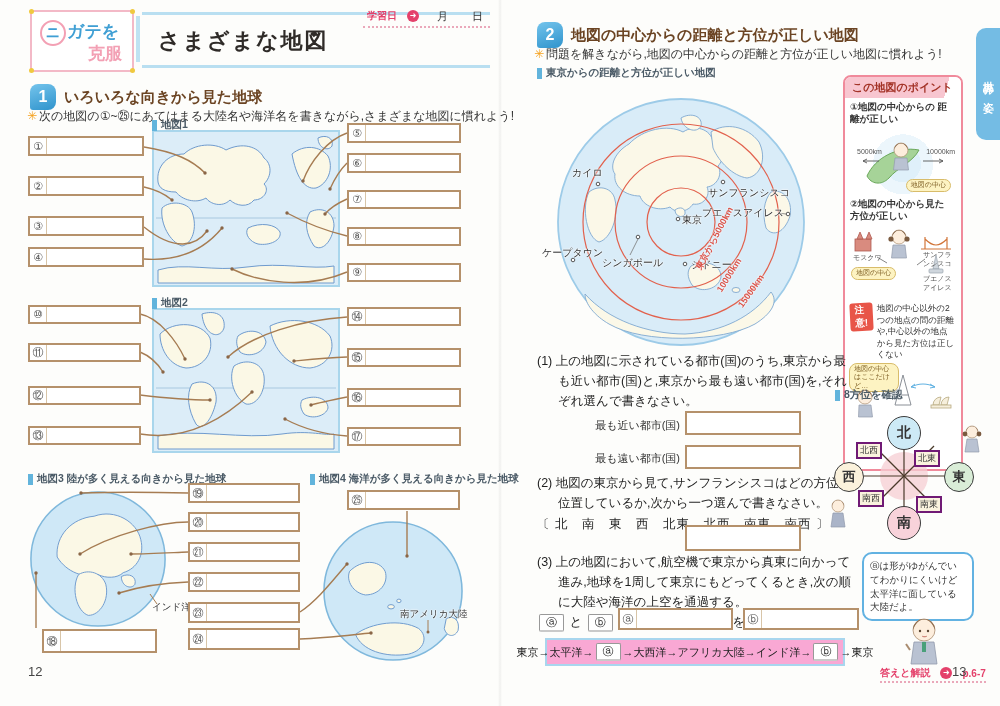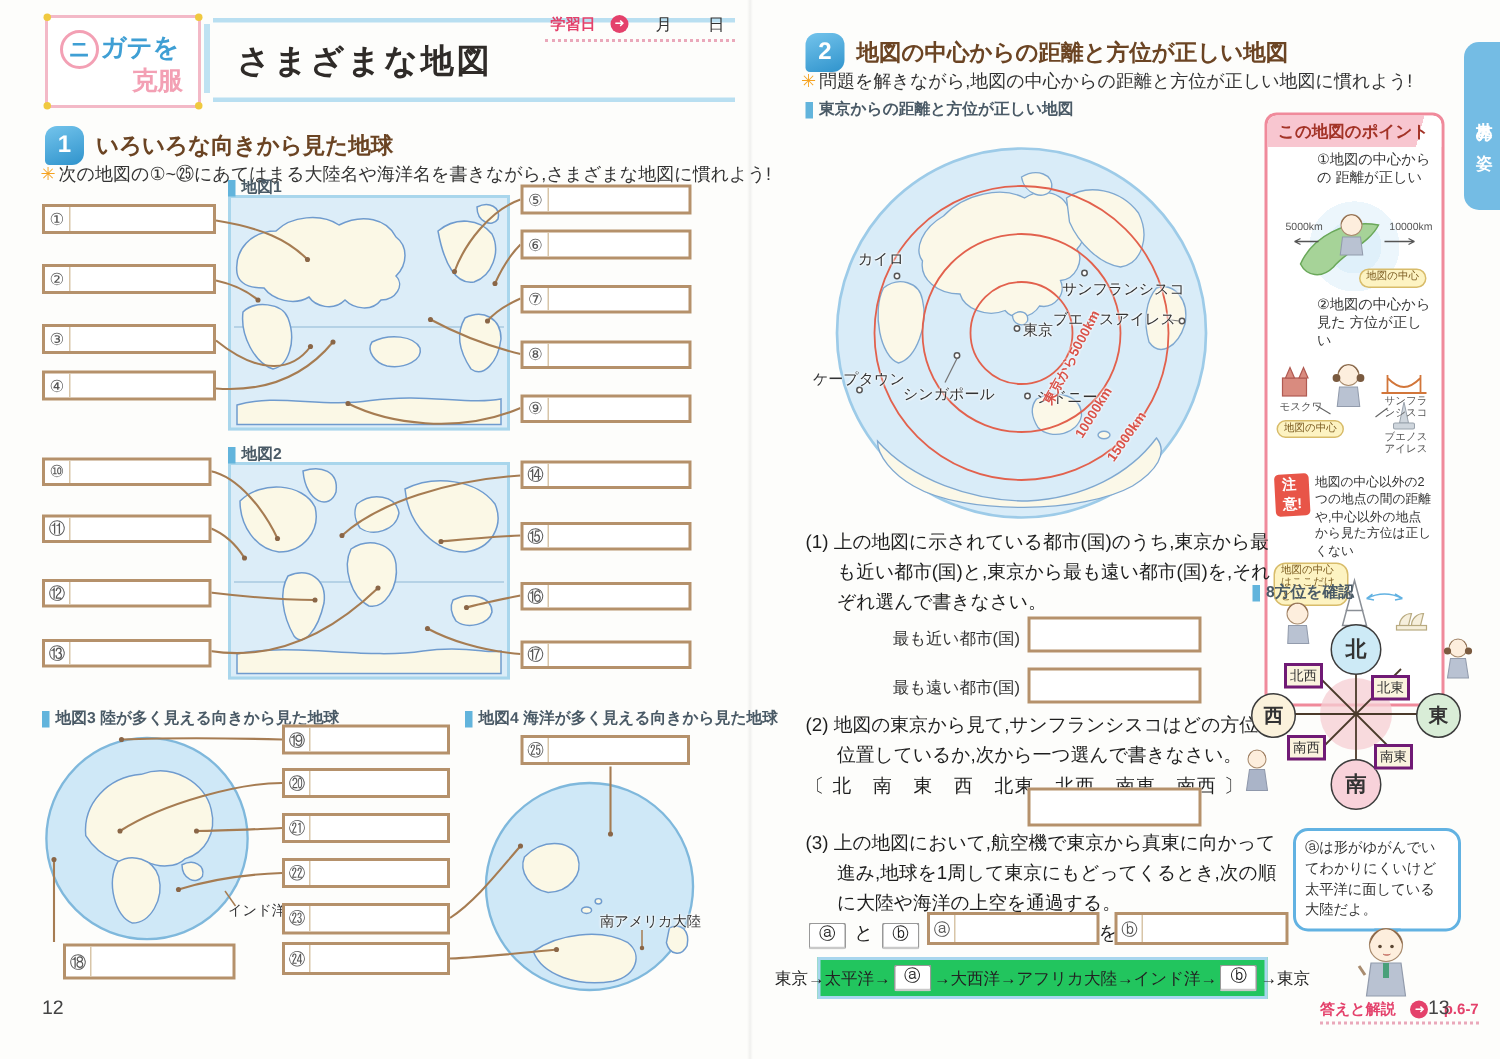--- a/index.html
+++ b/index.html
@@ -40,28 +40,28 @@
     font-size:11px;color:#555;flex:none;}
   .abox .fill{flex:1;}
   .overlay{position:absolute;left:0;top:0;z-index:2;pointer-events:none;}
   .pagenum{position:absolute;font-size:13px;color:#444;z-index:2;}
   
   .qblock{position:absolute;font-size:12.5px;color:#1e1e1e;line-height:1.58;z-index:2;}
   .qtext{text-indent:-21px;padding-left:21px;}
   .alabel{position:absolute;font-size:11px;color:#333;z-index:2;text-align:right;}
   .keycap{display:inline-block;border:1px solid #999;border-bottom:2px solid #c9c9c9;background:#fff;
     padding:0 6px;font-size:11px;line-height:1.35;border-radius:2px;margin:0 2px;}
-  .seqbox{position:absolute;border:2px solid #a8d6ee;background:#22c55e;display:flex;align-items:center;
+  .seqbox{position:absolute;border:2px solid #a8d6ee;background:#f9a8d4;display:flex;align-items:center;
     justify-content:center;font-size:11px;color:#222;z-index:2;box-sizing:border-box;white-space:nowrap;}
   
   .points-box{position:absolute;left:843px;top:75px;width:120px;height:396px;border:2px solid #f08a9b;
     border-radius:8px;background:#fff;z-index:2;box-sizing:border-box;overflow:hidden;}
   .points-head{height:21px;background:linear-gradient(105deg,#f8c6d0 86%,#fff 86%);color:#a33327;
     font-size:11px;font-weight:bold;display:flex;align-items:center;padding-left:7px;}
-  .ptitle{font-size:9.5px;font-weight:normal;color:#333;padding:3px 5px 1px;line-height:1.3;margin-left:28px;}
+  .ptitle{font-size:9.5px;font-weight:bold;color:#333;padding:3px 5px 1px;line-height:1.3;}
   .illus1{position:relative;height:66px;margin:1px 4px;
     background:radial-gradient(circle at 50% 55%, #dff0fa 0 18px, #ecf6fc 18px 30px, #fff 30px);}
   .mini{font-size:7px;color:#555;}
   .bubble-y{display:inline-block;background:#fdf3c2;border:1px solid #d8bc6a;border-radius:8px;
     padding:1px 4px;font-size:7px;color:#7a5a1f;line-height:1.2;}
   .illus2{position:relative;height:78px;margin:0 4px;}
   .caution-tag{display:inline-block;background:#e85548;color:#fff;font-weight:bold;font-size:9.5px;
     padding:1px 5px;border-radius:3px;transform:rotate(-3deg);}
   .caution-text{font-size:8.5px;color:#333;line-height:1.35;}
   .illus3{position:relative;height:64px;margin:0 4px;}

